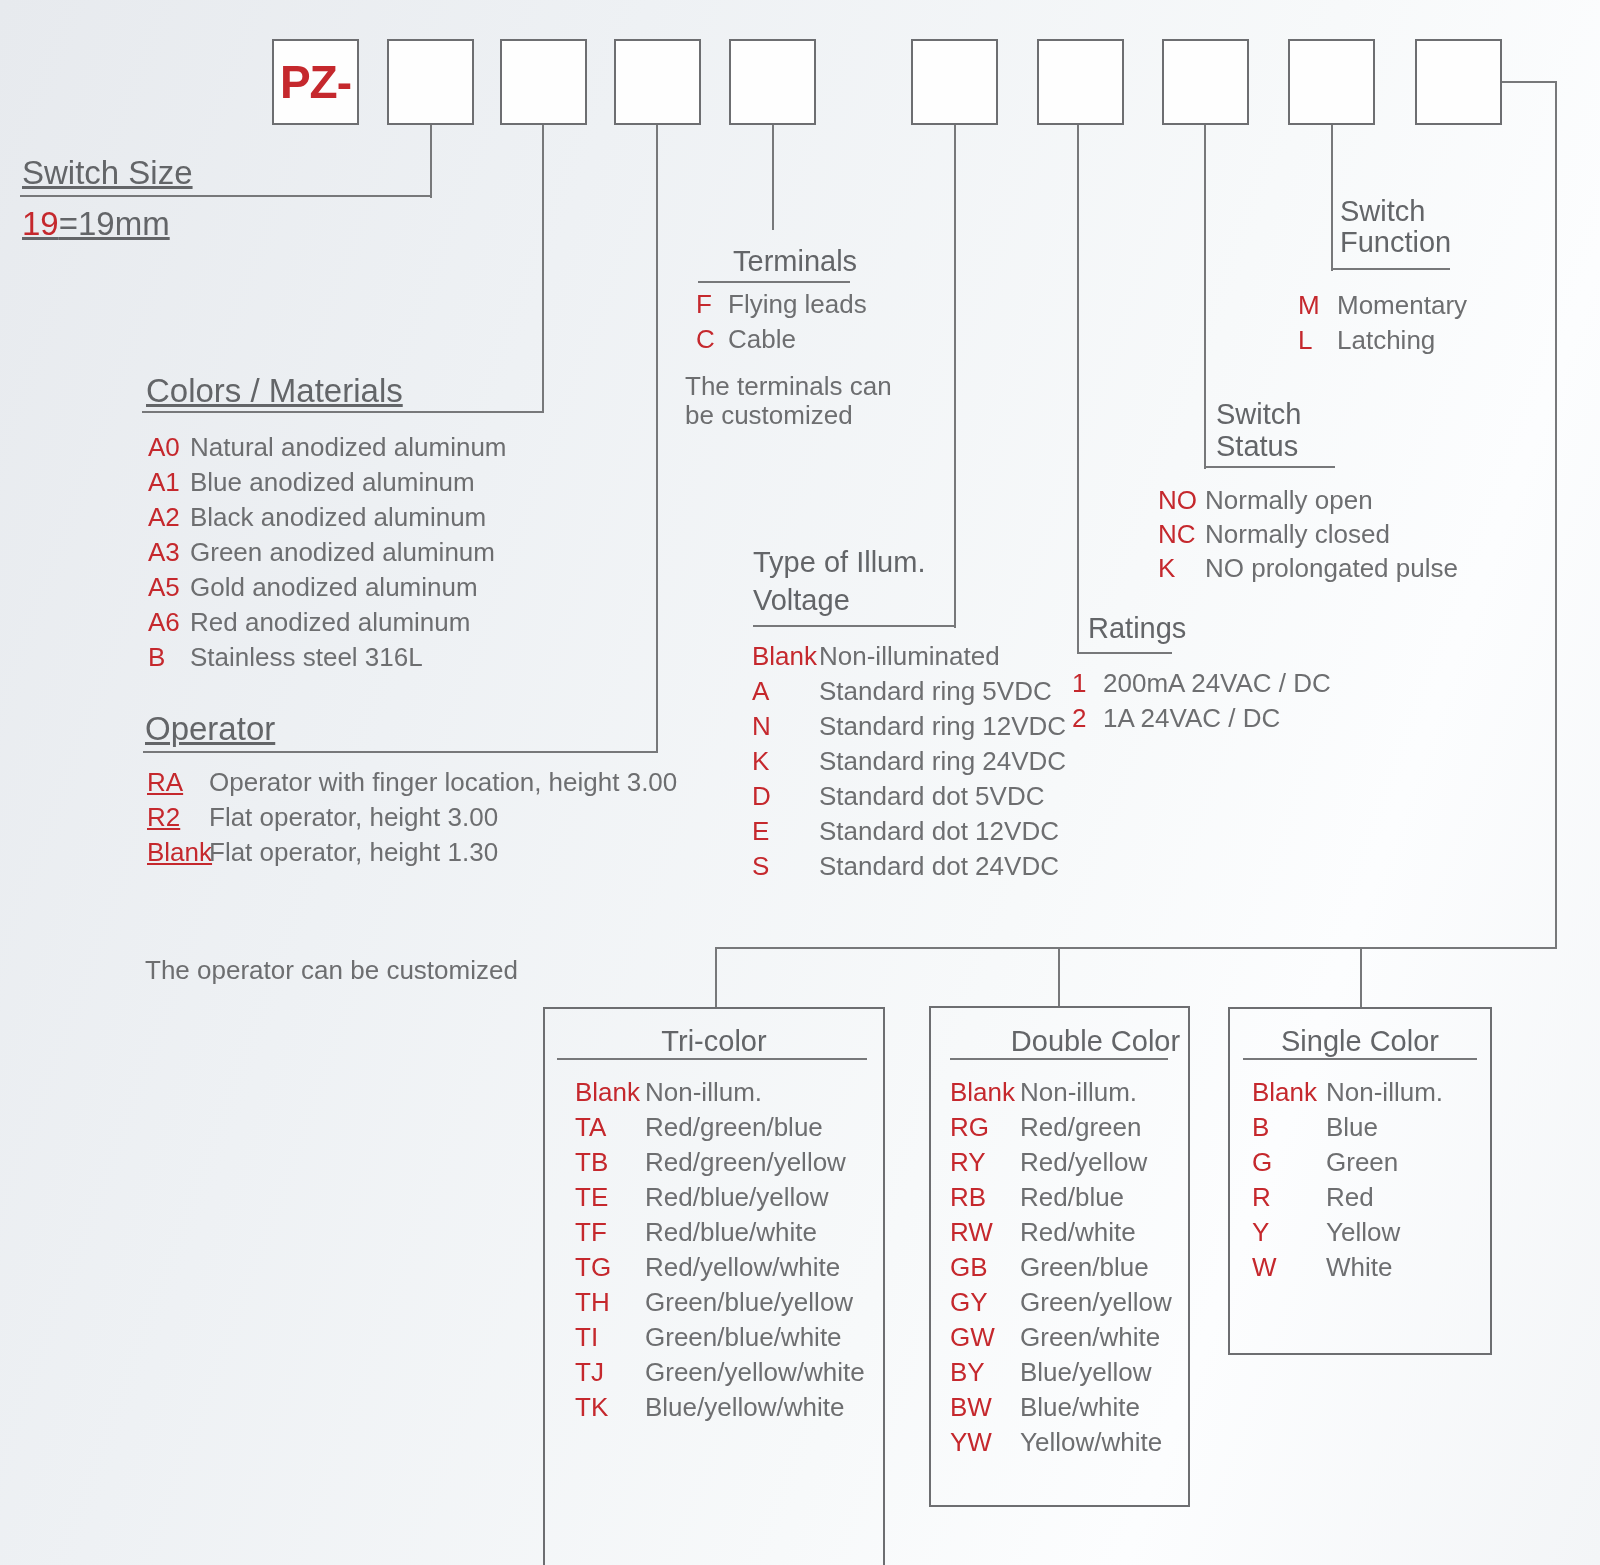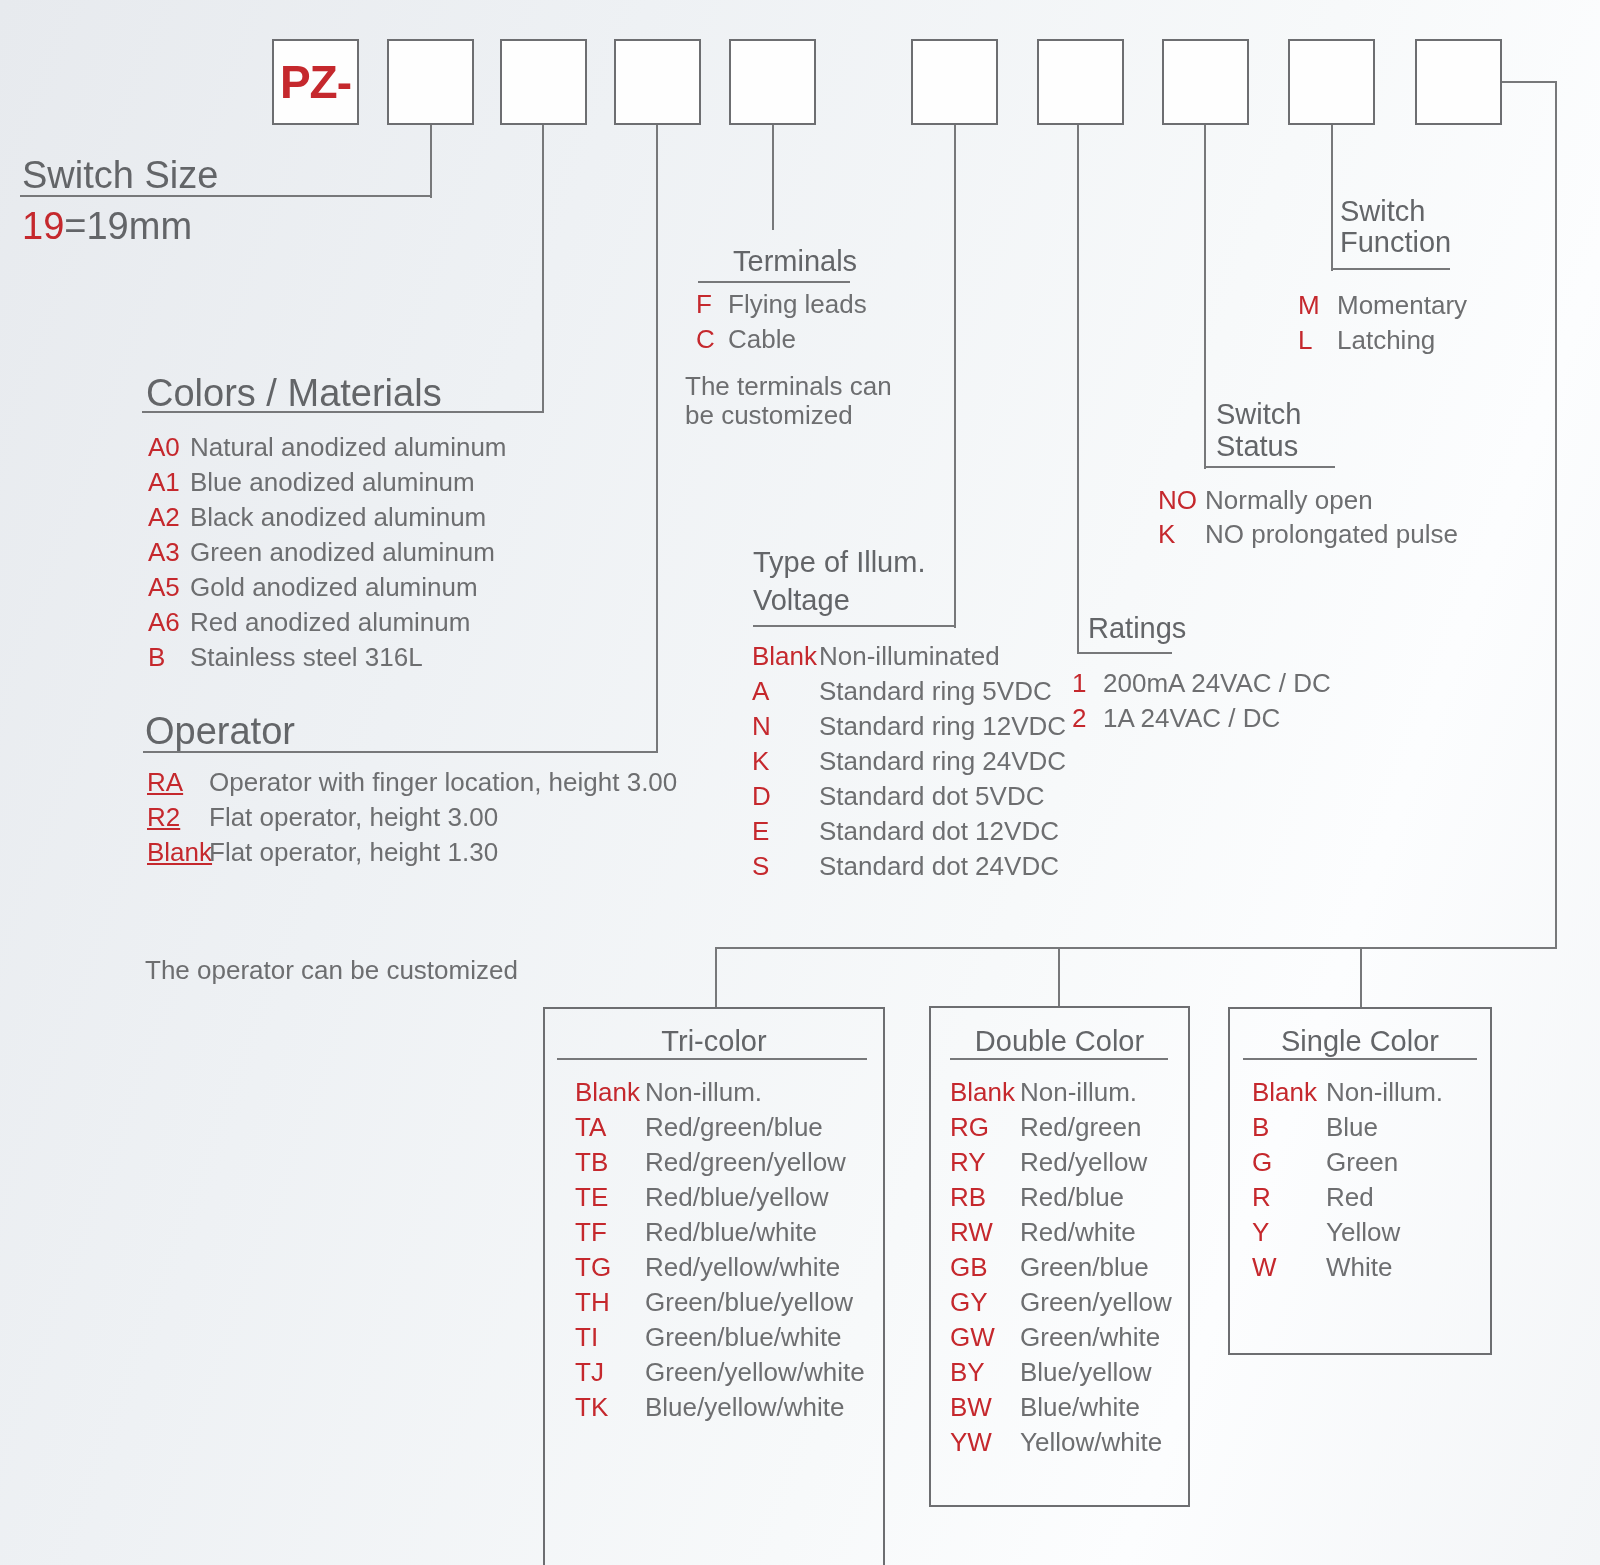--- a/index.html
+++ b/index.html
@@ -26,21 +26,21 @@
   .w-colors .code{width:42px;}
   .w-operator .code{width:62px;text-decoration:underline;}
   .w-terminals .code{width:32px;}
   .w-illum .code{width:67px;}
   .w-ratings .code{width:31px;}
   .w-status .code{width:47px;}
   .w-function .code{width:39px;}
   .w-tri .code{width:70px;}
   .w-double .code{width:70px;}
   .w-single .code{width:74px;}
-  .sz{font-size:38px;}
+  .sz{font-size:33px;text-decoration:underline;}
 </style>
 </head>
 <body>
 
 <div class="canvas">
 
   <div class="box pz" style="left:272px;">PZ-</div>
   <div class="box" style="left:387px;"></div>
   <div class="box" style="left:500px;"></div>
   <div class="box" style="left:614px;"></div>
@@ -186,20 +186,24 @@
 
   <div class="sec-title two-line" style="left:1216px;top:398px;line-height:32px;">Switch
 Status</div>
   <div class="hline" style="left:1204px;top:466px;width:131px;"></div>
   <div class="list w-status" style="left:1158px;top:483px;">
     <div class="lrow" style="height:34px;">
         <span class="code">NO</span>
         <span class="desc">Normally open</span>
       </div>
     <div class="lrow" style="height:34px;">
+        <span class="code">NC</span>
+        <span class="desc">Normally closed</span>
+      </div>
+    <div class="lrow" style="height:34px;">
         <span class="code">K</span>
         <span class="desc">NO prolongated pulse</span>
       </div>
   </div>
 
   <div class="sec-title two-line" style="left:1340px;top:196px;line-height:31px;">Switch
 Function</div>
   <div class="hline" style="left:1331px;top:268px;width:119px;"></div>
   <div class="list w-function" style="left:1298px;top:288px;">
     <div class="lrow">
@@ -253,21 +257,21 @@
         <span class="code">TJ</span>
         <span class="desc">Green/yellow/white</span>
       </div>
     <div class="lrow">
         <span class="code">TK</span>
         <span class="desc">Blue/yellow/white</span>
       </div>
   </div>
 
   <div class="cbox" style="left:929px;top:1006px;width:261px;height:501px;">
-    <div class="cbox-title" style="top:17px;">Double Color</div>
+    <div class="cbox-title" style="top:17px;padding-left:36px;">Double Color</div>
   </div>
   <div class="hline" style="left:950px;top:1058px;width:218px;"></div>
   <div class="list w-double" style="left:950px;top:1075px;">
     <div class="lrow">
         <span class="code">Blank</span>
         <span class="desc">Non-illum.</span>
       </div>
     <div class="lrow">
         <span class="code">RG</span>
         <span class="desc">Red/green</span>

